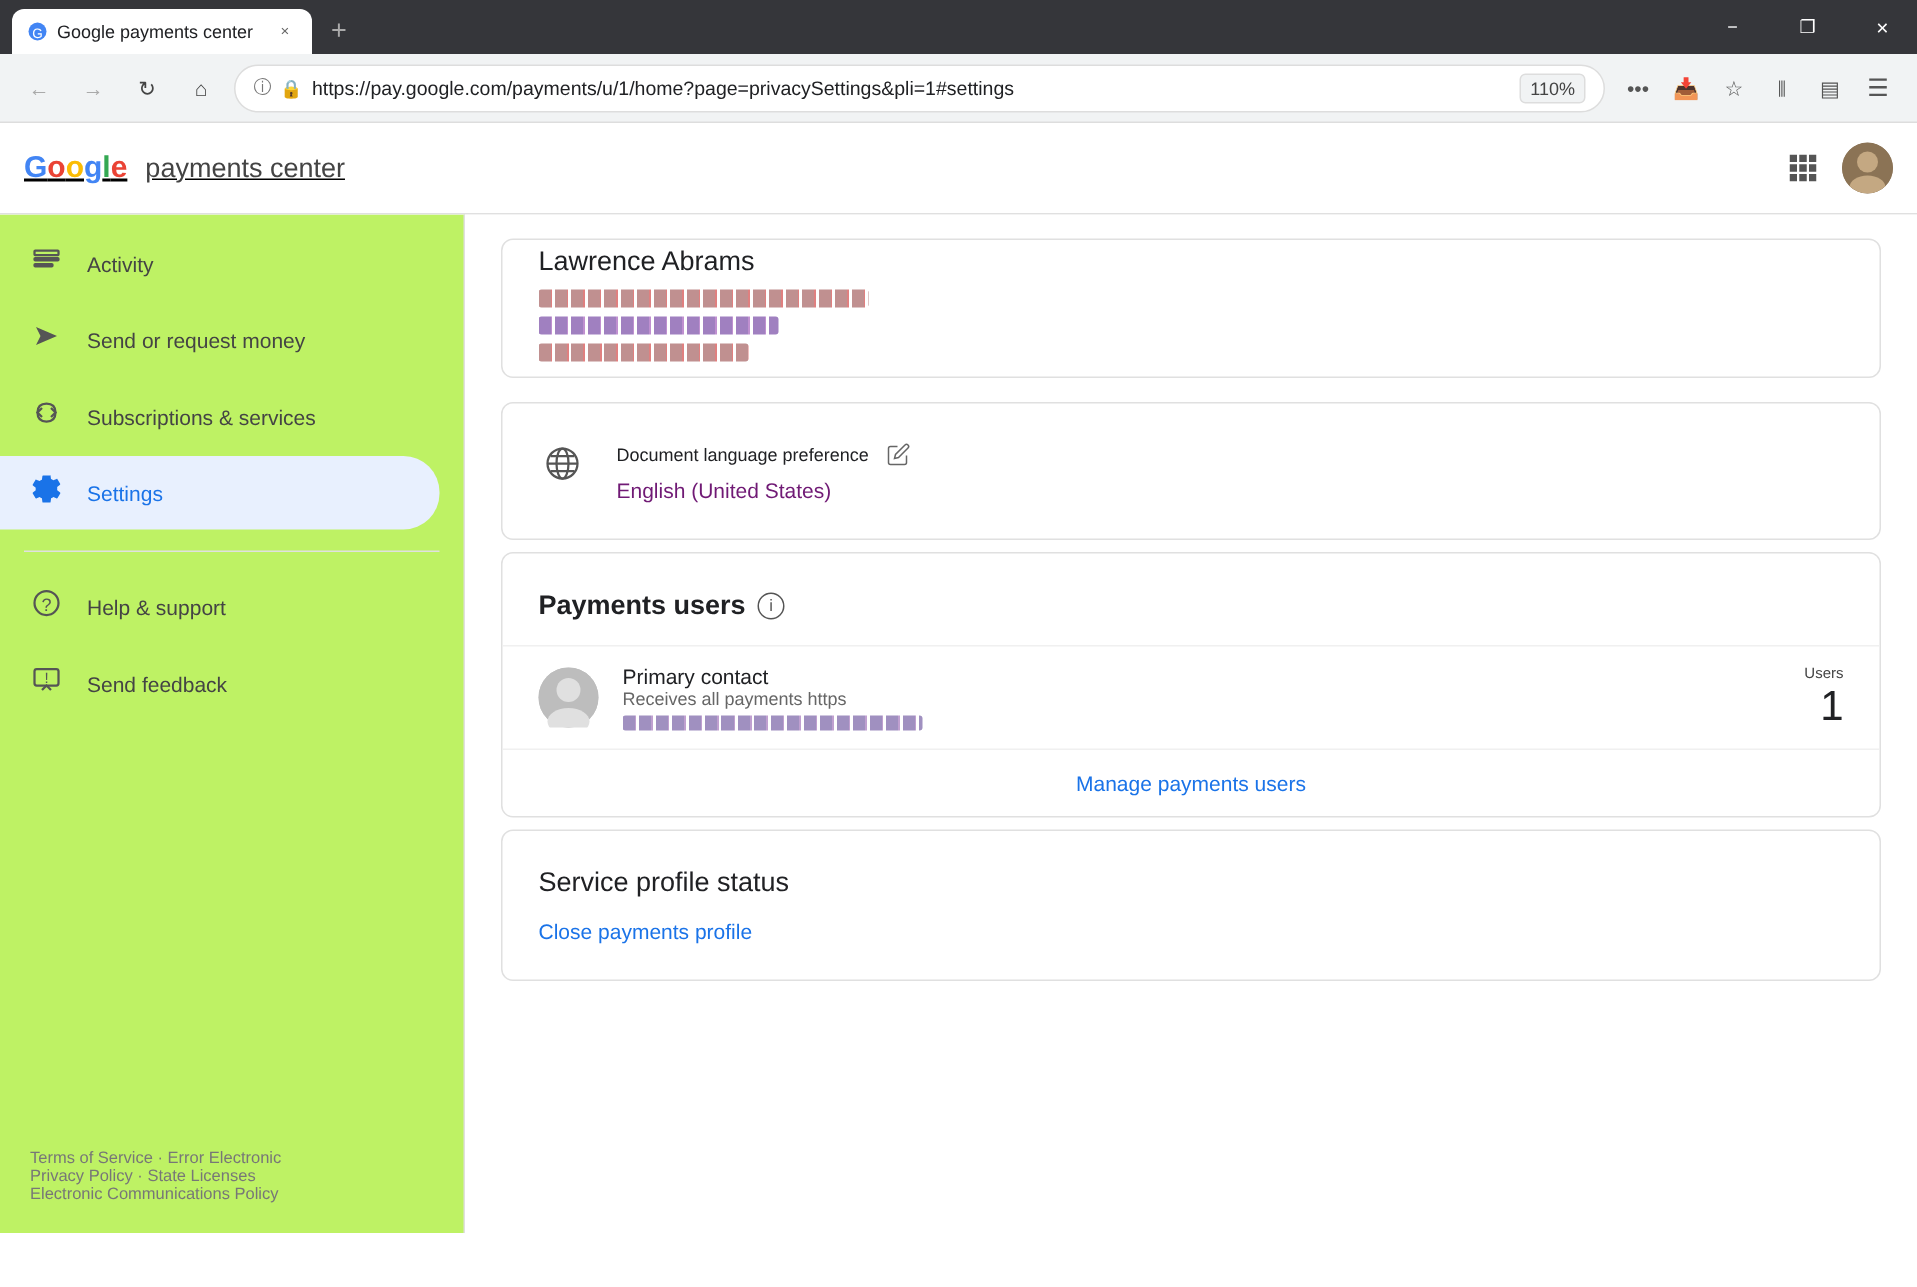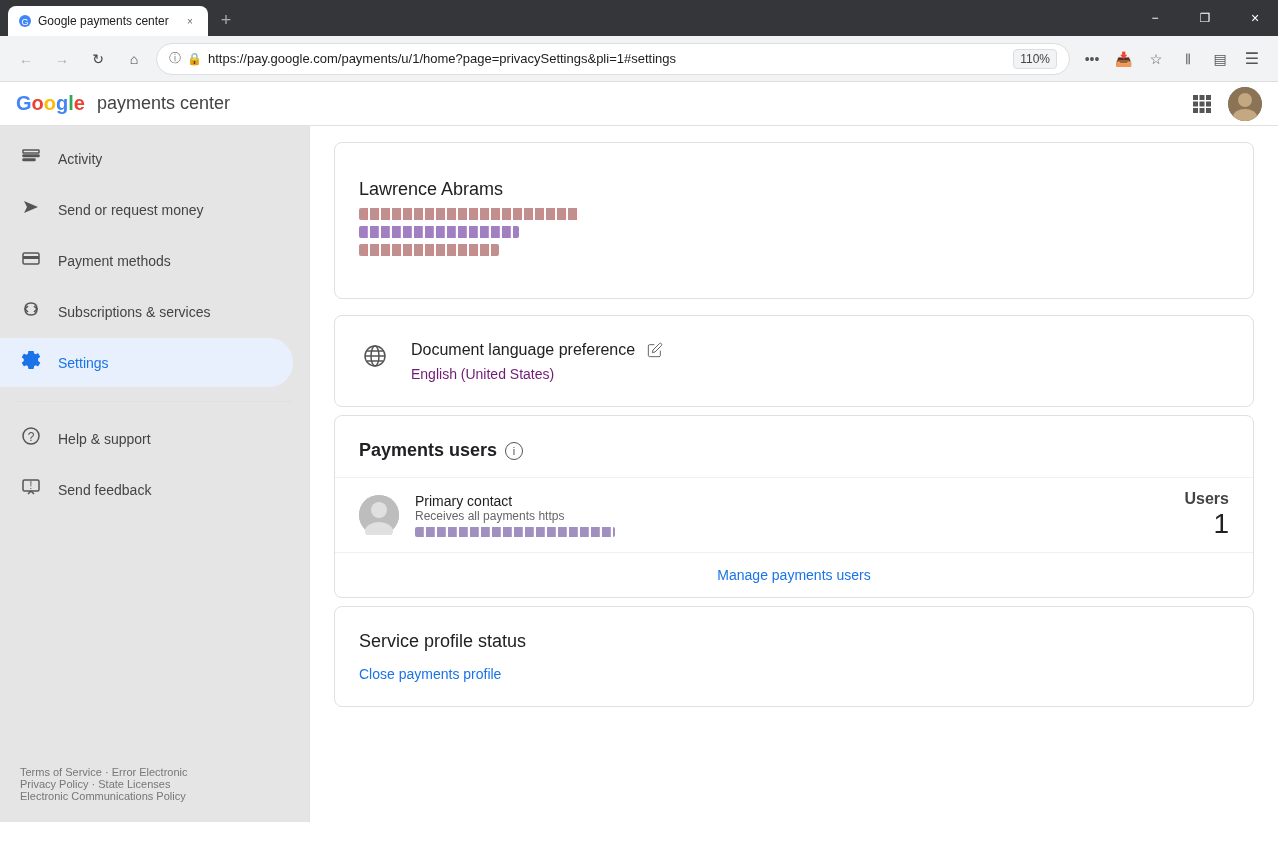--- a/index.html
+++ b/index.html
@@ -129,27 +129,28 @@
     
     .app-container {
       display: flex;
       flex-direction: column;
       height: calc(858px - 36px - 36px - 46px);
       overflow: hidden;
     }
 
     
     .app-header {
-      height: 44px;
+      height: 61px;
       display: flex;
       align-items: center;
       padding: 0 16px;
       border-bottom: 1px solid #e0e0e0;
       background: #fff;
       gap: 12px;
+      text-decoration: underline;
     }
     .app-name {
       font-size: 18px;
       color: #444;
       font-weight: 400;
     }
     .header-right {
       margin-left: auto;
       display: flex;
       align-items: center;
@@ -179,21 +180,21 @@
       display: flex;
       flex: 1;
       overflow: hidden;
     }
 
     
     .sidebar {
       width: 310px;
       min-width: 310px;
       border-right: 1px solid #e0e0e0;
-      background: #e5e5e5;
+      background: #bef264;
       display: flex;
       flex-direction: column;
       overflow-y: auto;
       padding: 8px 0;
     }
     .sidebar-nav-item {
       display: flex;
       align-items: center;
       gap: 16px;
       padding: 12px 20px;
@@ -236,21 +237,21 @@
       background: #fff;
       padding: 0 0 40px 0;
     }
 
     
     .profile-card {
       margin: 16px 24px;
       background: #fff;
       border: 1px solid #e0e0e0;
       border-radius: 8px;
-      padding: 36px 24px;
+      padding: 4px 24px;
     }
     .profile-name {
       font-size: 18px;
       font-weight: 500;
       color: #202124;
       margin-bottom: 8px;
     }
     .redacted-line {
       height: 12px;
       background: repeating-linear-gradient(90deg, #c0a0a0 0px, #c0a0a0 8px, transparent 8px, transparent 10px);
@@ -290,21 +291,21 @@
     .section-body {
       flex: 1;
     }
     .section-title-row {
       display: flex;
       align-items: center;
       gap: 10px;
       margin-bottom: 6px;
     }
     .section-title {
-      font-size: 16px;
+      font-size: 12px;
       font-weight: 500;
       color: #202124;
     }
     .edit-btn {
       background: transparent;
       border: none;
       cursor: pointer;
       color: #666;
       font-size: 16px;
       padding: 2px;
@@ -375,23 +376,22 @@
       height: 10px;
       width: 200px;
       background: repeating-linear-gradient(90deg, #a0a0c0 0px, #a0a0c0 8px, transparent 8px, transparent 10px);
       border-radius: 2px;
       margin-top: 4px;
     }
     .users-count-col {
       text-align: right;
     }
     .users-label {
-      font-size: 16px;
+      font-size: 10px;
       color: #444;
-      font-weight: bold;
     }
     .users-number {
       font-size: 28px;
       font-weight: 400;
       color: #202124;
       text-align: right;
     }
     .manage-link-row {
       padding: 14px 24px;
       border-top: 1px solid #f0f0f0;
@@ -535,29 +535,20 @@
 
       <div class="sidebar-nav-item">
         <span class="nav-icon">
           <svg width="20" height="20" viewBox="0 0 20 20" fill="none" stroke="#555" stroke-width="1.5">
               <polygon points="3,4 17,10 3,16 6,10" fill="#555" stroke="none"></polygon>
             </svg>
         </span>
         <span class="nav-label">Send or request money</span>
       </div>
 
-      <div class="sidebar-nav-item">
-        <span class="nav-icon">
-          <svg width="20" height="20" viewBox="0 0 20 20" fill="none" stroke="#555" stroke-width="1.5">
-              <rect x="2" y="5" width="16" height="11" rx="1.5"></rect>
-              <rect x="2" y="8" width="16" height="3" fill="#555" stroke="none"></rect>
-            </svg>
-        </span>
-        <span class="nav-label">Payment methods</span>
-      </div>
 
       <div class="sidebar-nav-item">
         <span class="nav-icon">
           <svg width="20" height="20" viewBox="0 0 20 20" fill="none" stroke="#555" stroke-width="1.5">
             <path d="M4 10 Q4 4 10 4 Q16 4 16 10"></path>
             <path d="M4 10 Q4 16 10 16 Q16 16 16 10"></path>
             <polyline points="13,7 16,10 13,13" fill="none" stroke="#555" stroke-width="1.5"></polyline>
             <polyline points="7,7 4,10 7,13" fill="none" stroke="#555" stroke-width="1.5"></polyline>
           </svg>
         </span>

